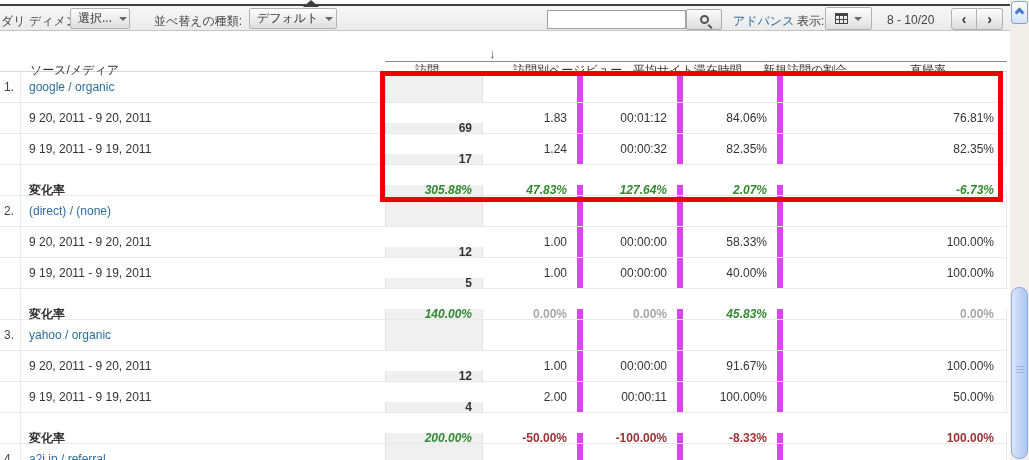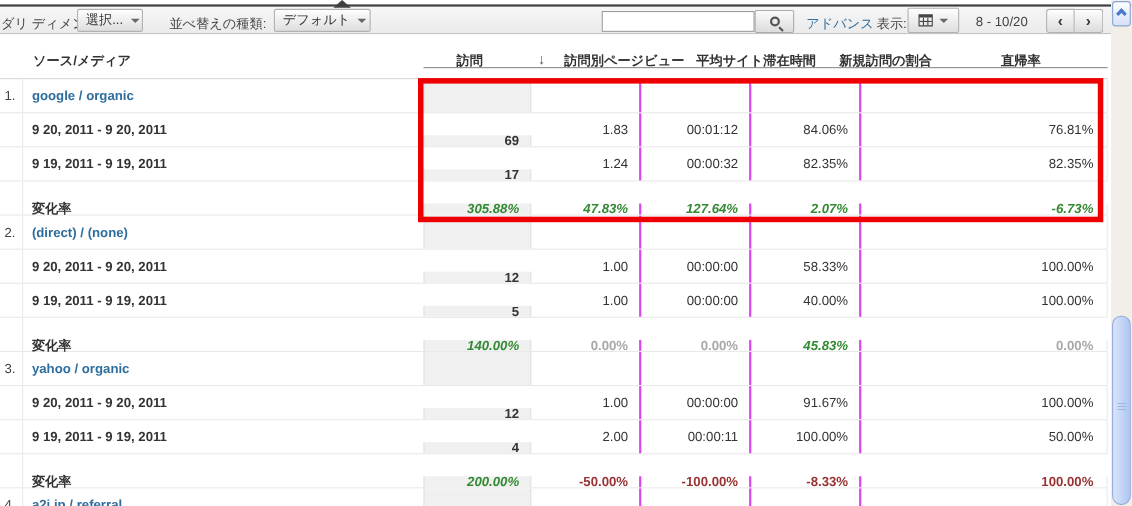--- a/index.html
+++ b/index.html
@@ -76,32 +76,32 @@
     font-weight:bold; font-size:14px; color:#333; cursor:pointer;
   }
   .pg-btn.prev { border-radius:3px 0 0 3px; }
   .pg-btn.next { border-radius:0 3px 3px 0; border-left:none; }
 
   
   .thead {
     position:absolute; top:32px; left:0; width:1007px; height:40px;
     border-bottom:1px solid #d9d9d9; background:#fff;
   }
-  .thead span { position:absolute; top:15px; font-weight:bold; color:#333; white-space:nowrap; cursor:pointer; }
+  .thead span { position:absolute; top:30px; font-weight:normal; color:#333; white-space:nowrap; cursor:pointer; }
   .thead .sort-arrow { top:14px; font-weight:normal; font-size:13px; color:#555; cursor:pointer; }
   .thead::after { content:""; position:absolute; left:385px; width:622px; top:29px; height:1px; background:#8a8a8a; }
 
   
   .tbody { position:absolute; top:72px; left:0; width:1007px; }
   .row { display:flex; height:31px; border-bottom:1px solid #e9e9e9; }
   .cell { display:flex; align-items:center; }
   .c-rank { width:21px; padding-left:4px; border-right:1px solid #e9e9e9; color:#444; }
-  .c-src  { flex:1; padding-left:8px;font-weight:bold; }
+  .c-src  { flex:1; padding-left:8px; }
   .c1 { width:98px;  background:#f0f0f0; border-left:1px solid #e2e2e2; border-right:1px solid #e2e2e2; }
-  .c2,.c3,.c4 { width:100px; border-right:2px solid #d946ef; }
+  .c2,.c3,.c4 { width:100px; border-right:6px solid #d946ef; }
   .c5 { width:224px; border-right:1px solid #e9e9e9; }
   .val { justify-content:flex-end; padding-right:10px; }
   .c5.val { padding-right:12px; }
   .b { font-weight:bold;margin-top:20px; }
   .src-link { color:#2e6e9e; text-decoration:none; cursor:pointer; }
   .chg-label { font-weight:bold;margin-top:20px; }
   .chg-up   { color:#338a33;font-style:italic; }
   .chg-down { color:#993333; }
   .chg-zero { color:#a8a8a8; }
 

